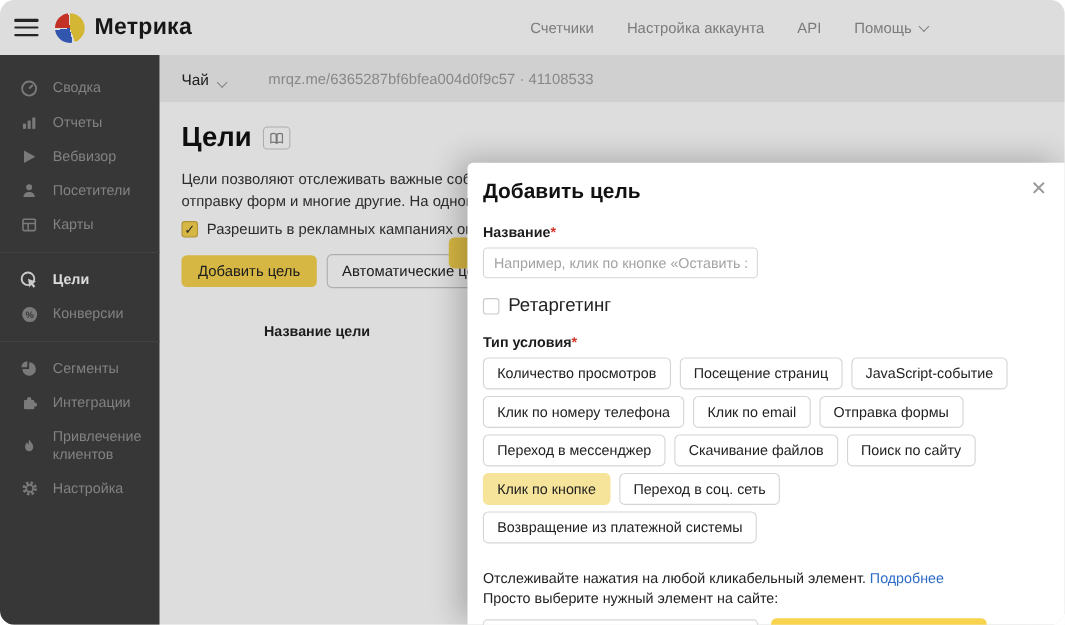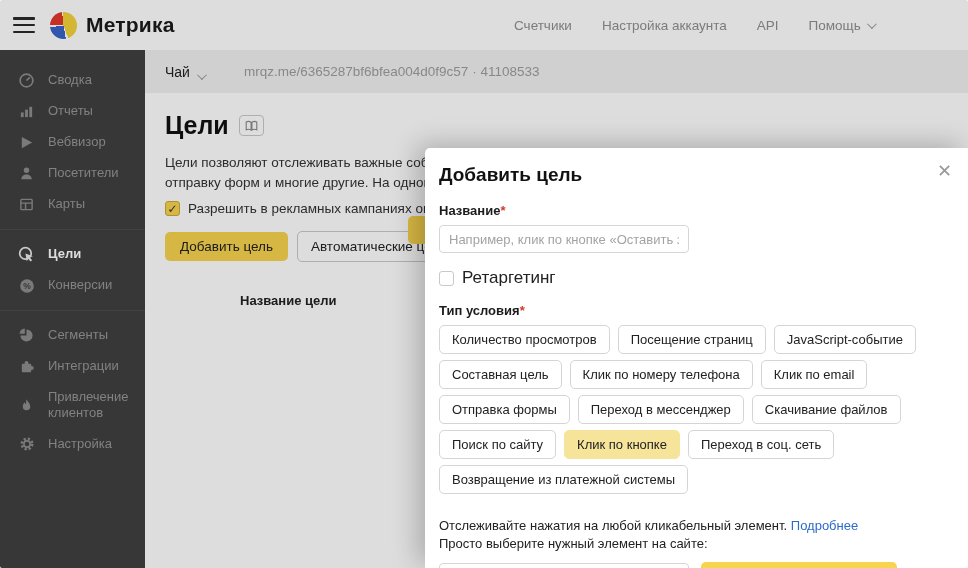--- a/index.html
+++ b/index.html
@@ -1,26 +1,26 @@
 <!DOCTYPE html>
 <html style="--accent-yellow: #f8d44e; --selected-chip-yellow: #f7e49b; --link-blue: #2d6bc8; --required-red: #d4372c; --sidebar-bg: #404040; --logo-red: #e0382c; --logo-blue: #3a63c8; --logo-yellow: #f4d23d;"><head>
 <meta charset="utf-8">
 <style>
   * { margin:0; padding:0; box-sizing:border-box; }
   html,body { width:968px; height:568px; background:#fff; font-family:"Liberation Sans","DejaVu Sans",sans-serif; }
-  .app { position:absolute; inset:0; width:968px; height:568px; border-radius:2px; overflow:hidden; background:#fff; }
+  .app { position:absolute; inset:0; width:968px; height:568px; border-radius:13px; overflow:hidden; background:#fff; }
 
   
   .header { position:absolute; left:0; top:0; right:0; height:50px; background:#fff; display:flex; align-items:center; padding-left:13px; z-index:1; }
   .hamburger { width:22px; height:16px; display:flex; flex-direction:column; justify-content:space-between; background:none; border:none; cursor:pointer; }
   .hamburger span { display:block; height:2.5px; background:#2a2a2a; border-radius:1px; }
   .logo { width:27px; height:27px; border-radius:50%; margin-left:15px;
     background:conic-gradient(from 0deg, var(--logo-yellow,#f4d23d) 0 160deg, #fff 160deg 170deg, var(--logo-blue,#3a63c8) 170deg 262deg, #fff 262deg 272deg, var(--logo-red,#e0382c) 272deg 354deg, #fff 354deg 360deg); }
   .brand { font-size:21px; font-weight:bold; color:#1b1b1b; margin-left:9px; letter-spacing:.2px; }
-  .top-nav { position:absolute; left:482px; top:0; height:50px; display:flex; align-items:center; gap:30px;margin-left:32px; }
+  .top-nav { position:absolute; left:482px; top:0; height:50px; display:flex; align-items:center; gap:30px; }
   .top-nav a { color:#8f8f8f; font-size:13.5px; text-decoration:none; display:flex; align-items:center; gap:6px; }
   .chev { width:7px; height:7px; border-right:1.5px solid #9a9a9a; border-bottom:1.5px solid #9a9a9a; transform:rotate(45deg) translateY(-2px); display:inline-block; }
 
   
   .sidebar { position:absolute; left:0; top:50px; width:145px; bottom:0; background:var(--sidebar-bg,#404040); z-index:2; padding-top:15px; }
   .side-item { display:flex; align-items:center; gap:13px; padding:7px 10px 7px 18px; color:#969696; font-size:13px; cursor:pointer; line-height:1.25; }
   .side-item .ic { width:17px; height:17px; flex:0 0 17px; display:flex; align-items:center; justify-content:center; color:#8d8d8d; }
   .side-item.active { color:#fff; font-weight:bold; }
   .side-item.active .ic { color:#e9e9e9; }
   .side-div { height:1px; background:#4d4d4d; margin:9px 0; }
@@ -253,21 +253,20 @@
       <span class="cb-off"></span>
       <span>Ретаргетинг</span>
     </div>
 
     <div class="f-label type-label"><span>Тип условия</span><span class="req">*</span></div>
 
     <div class="chips">
       <button class="chip">Количество просмотров</button>
       <button class="chip">Посещение страниц</button>
       <button class="chip">JavaScript-событие</button>
-      <button class="chip">Составная цель</button>
       <button class="chip">Клик по номеру телефона</button>
       <button class="chip">Клик по email</button>
       <button class="chip">Отправка формы</button>
       <button class="chip">Переход в мессенджер</button>
       <button class="chip">Скачивание файлов</button>
       <button class="chip">Поиск по сайту</button>
       <button class="chip selected">Клик по кнопке</button>
       <button class="chip">Переход в соц. сеть</button>
       <button class="chip">Возвращение из платежной системы</button>
     </div>

